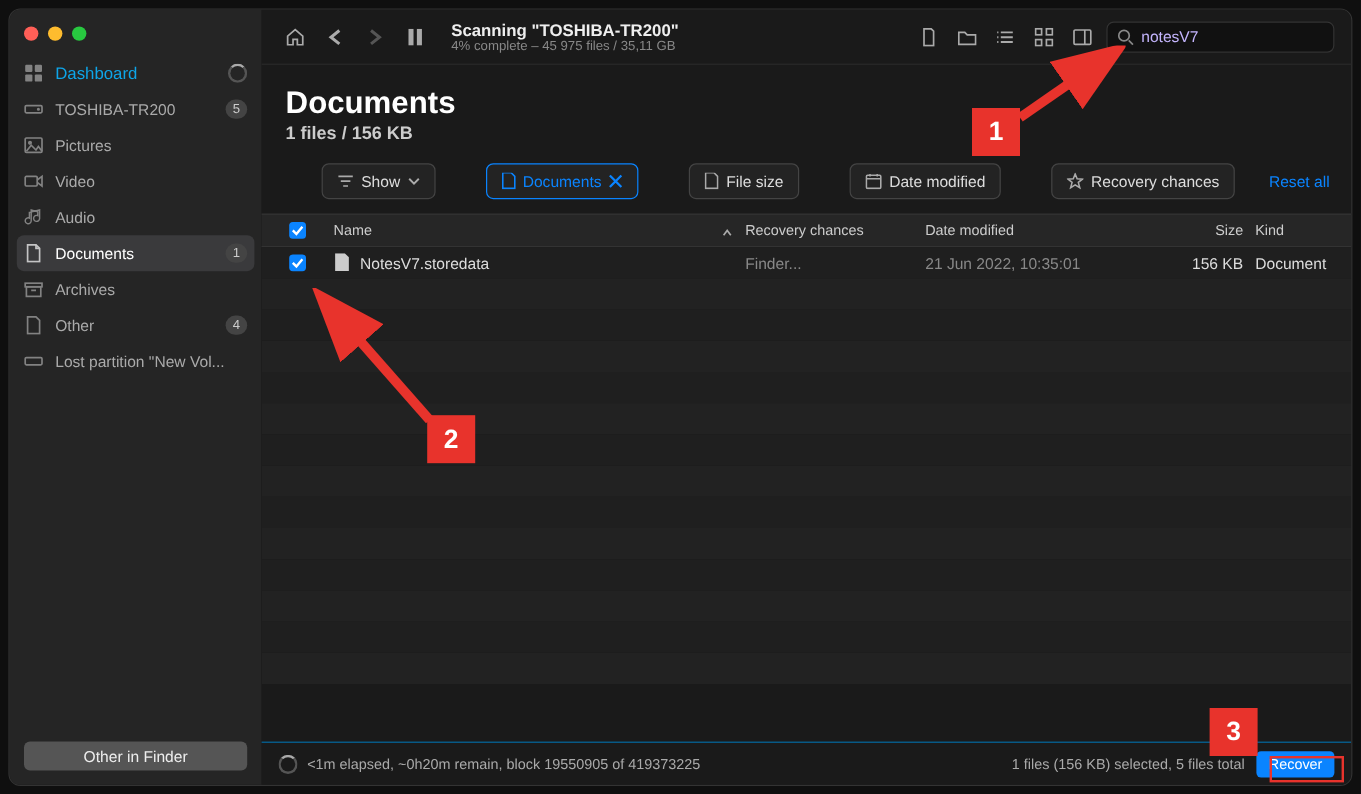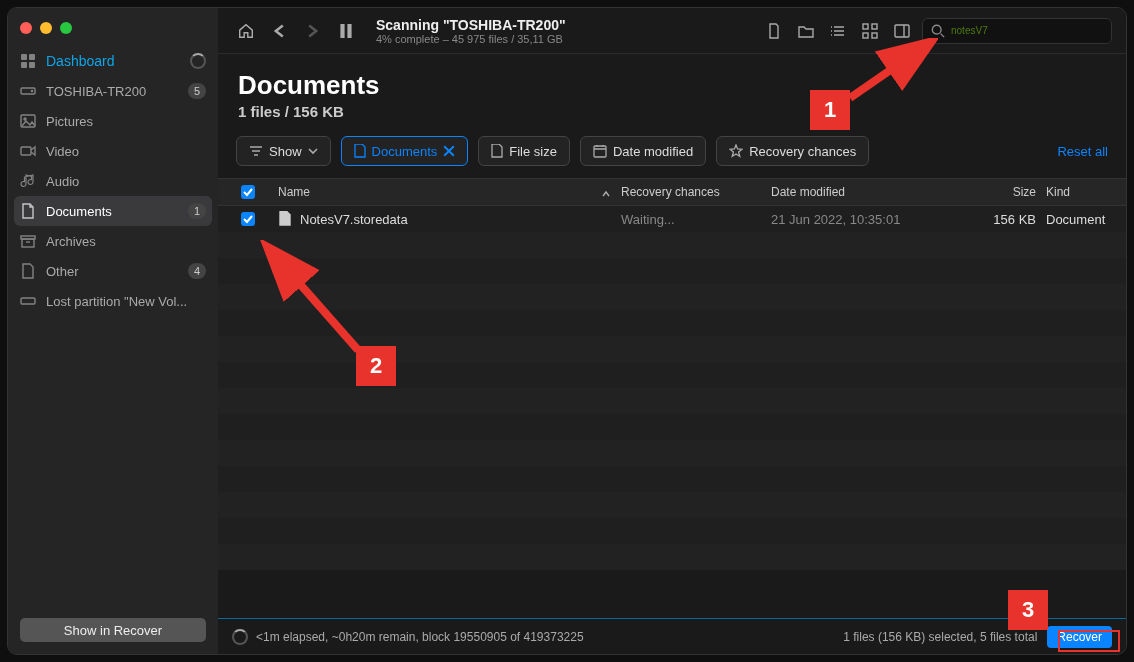--- a/index.html
+++ b/index.html
@@ -19,26 +19,26 @@
 .showfinder { margin:auto 12px 12px; height:24px; background:#555; color:#eee; border:none; border-radius:5px; font-size:13px; width:186px; }
 
 .main { flex:1; display:flex; flex-direction:column; background:#1a1a1a; color:#ddd; }
 .topbar { height:46px; display:flex; align-items:center; padding:0 14px; gap:6px; border-bottom:1px solid #2a2a2a;}
 .tbtn { width:28px; height:28px; display:flex; align-items:center; justify-content:center; color:#999; border-radius:5px; }
 .tbgroup{display:flex;gap:4px;}
 .scan { margin-left:10px; flex:1; }
 .scan .t1{font-size:14px;font-weight:600;color:#eee}
 .scan .t2{font-size:11px;color:#888}
 .search { display:flex; align-items:center; background:#111; border-radius:6px; height:26px; padding:0 8px; gap:6px; width:190px; border:1px solid #333;}
-.search input{background:transparent;border:none;outline:none;color:#4d7c0f;font-size:10px;flex:1}
+.search input{background:transparent;border:none;outline:none;color:#c4b5fd;font-size:13px;flex:1}
 .titleblock { padding:16px 20px 8px; }
 .titleblock h1{font-size:26px;font-weight:700;color:#fff}
 .titleblock .sub{font-size:15px;font-weight:600;color:#ccc;margin-top:2px}
 .filters { display:flex; align-items:center; gap:10px; padding:8px 18px 12px; }
-.chip { display:flex; align-items:center; gap:6px; height:30px; padding:0 12px; border:1px solid #444; border-radius:6px; background:#232323; font-size:13px; color:#ddd;}
+.chip { display:flex; align-items:center; gap:6px; height:30px; padding:0 12px; border:1px solid #444; border-radius:6px; background:#232323; font-size:13px; color:#ddd;margin-left:32px;}
 .chip.active{border-color:#0a84ff;color:#0a84ff}
 .chip.active .x{color:#0a84ff}
 .reset{margin-left:auto;color:#0a84ff;font-size:13px}
 .thead { display:flex; align-items:center; height:28px; background:#262626; border-top:1px solid #333;border-bottom:1px solid #333; font-size:12px; color:#ccc; padding-left:10px;}
 .col-chk{width:40px;display:flex;justify-content:center}
 .col-name{flex:1;padding-left:10px}
 .col-rec{width:150px}
 .col-date{width:180px}
 .col-size{width:95px;text-align:right;padding-right:10px}
 .col-kind{width:80px}
@@ -147,21 +147,21 @@
    <span class="badge">4</span>
   </div>
   <div class="srow">
    <span class="ico">
           <svg viewBox="0 0 16 16" fill="none" stroke="#aaa" stroke-width="1.4">
             <rect x="1" y="5" width="14" height="6" rx="1"></rect>
           </svg>
         </span>
    <span>Lost partition "New Vol...</span>
   </div>
-  <button class="showfinder">Show in Recover</button>
+  <button class="showfinder">Other in Finder</button>
  </div>
 
  <div class="main">
   <div class="topbar">
    <div class="tbtn">
           <svg width="18" height="18" viewBox="0 0 20 20" fill="none" stroke="#aaa" stroke-width="1.6">
             <path d="M3 9 L10 3 L17 9 V17 H12 V12 H8 V17 H3 Z"></path>
           </svg>
         </div>
    <div class="tbgroup">
@@ -321,21 +321,21 @@
             </div>
           </div>
     <div class="name col-name">
      <span>
               <svg width="14" height="16" viewBox="0 0 12 14" fill="#ccc">
                 <path d="M1 0 H8 L11 3 V13 H1 Z"></path>
               </svg>
             </span>
      <span>NotesV7.storedata</span>
     </div>
-    <div class="col-rec" style="color:#888">Waiting...</div>
+    <div class="col-rec" style="color:#888">Finder...</div>
     <div class="col-date" style="color:#888">21 Jun 2022, 10:35:01</div>
     <div class="col-size">156 KB</div>
     <div class="col-kind">Document</div>
    </div>
    <div class="row"></div>
         <div class="row"></div>
         <div class="row"></div>
         <div class="row"></div>
         <div class="row"></div>
         <div class="row"></div>

